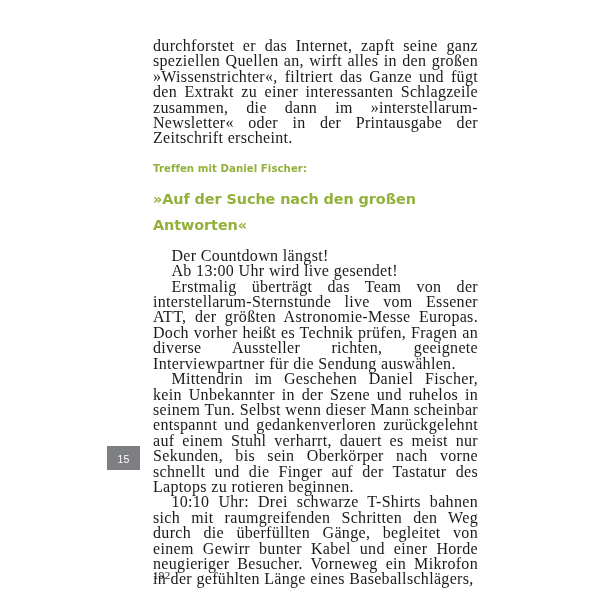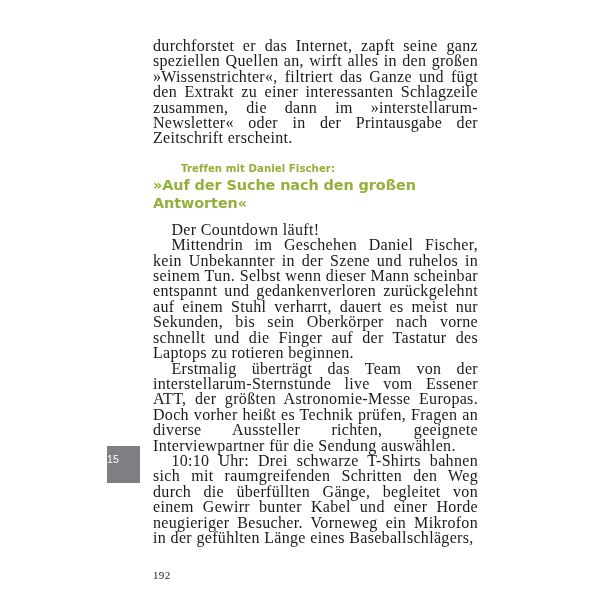--- a/index.html
+++ b/index.html
@@ -57,48 +57,47 @@
     padding: 0;
     font-family: "DejaVu Sans", "Liberation Sans", sans-serif;
     color: #93b03a;
   }
   .heading .kicker {
     display: block;
     font-size: 10.2px;
     line-height: 13px;
     font-weight: 600;
     letter-spacing: 0.005em;
-    margin-left: 28px;
   }
   .heading .title {
     display: block;
     font-size: 14.4px;
-    line-height: 18px;
+    line-height: 26px;
     font-weight: 700;
     letter-spacing: -0.005em;
-    margin-top: 1px;
+    margin-top: 11px;
   }
 
   
   .gap-before-heading { height: 16px; }
   .gap-after-heading  { height: 10px; }
 
   
   .chapter-tab {
     position: absolute;
     left: 107px;
     top: 446px;
     width: 33px;
-    height: 37px;
+    height: 24px;
     background: #7d7f82;
     color: #ffffff;
     font-family: "Liberation Sans", "DejaVu Sans", sans-serif;
     font-size: 10.5px;
     line-height: 27px;
-    text-align: left;
+    text-align: center;
     letter-spacing: 0.02em;
   }
 
   
   .folio {
     position: absolute;
     left: 153px;
     top: 568px;
     font-family: "Liberation Serif", "DejaVu Serif", serif;
     font-size: 11px;
@@ -119,26 +118,27 @@
 
     <div class="gap-before-heading"></div>
 
     <div class="heading">
       <span class="kicker">Treffen mit Daniel Fischer:</span>
       <span class="title">»Auf der Suche nach den großen Antworten«</span>
     </div>
 
     <div class="gap-after-heading"></div>
 
-    <p class="para indent">Der Countdown läuft!</p>
+    <p class="para indent">Der Countdown längst!</p>
 
+    <p class="para indent">Ab 13:00 Uhr wird live gesendet!</p>
+
+    <p class="para indent">Erstmalig überträgt das Team von der interstellarum-Sternstunde live vom Essener ATT, der größten Astronomie-Messe Europas. Doch vorher heißt es Technik prüfen, Fragen an diverse Aussteller richten, geeignete Interviewpartner für die Sendung auswählen.</p>
 
     <p class="para indent">Mittendrin im Geschehen Daniel Fischer, kein Unbekannter in der Szene und ruhelos in seinem Tun. Selbst wenn dieser Mann scheinbar entspannt und gedankenverloren zurückgelehnt auf einem Stuhl verharrt, dauert es meist nur Sekunden, bis sein Oberkörper nach vorne schnellt und die Finger auf der Tastatur des Laptops zu rotieren beginnen.</p>
-
-    <p class="para indent">Erstmalig überträgt das Team von der interstellarum-Sternstunde live vom Essener ATT, der größten Astronomie-Messe Europas. Doch vorher heißt es Technik prüfen, Fragen an diverse Aussteller richten, geeignete Interviewpartner für die Sendung auswählen.</p>
 
 
     <p class="para indent">10:10 Uhr: Drei schwarze T-Shirts bahnen sich mit raumgreifenden Schritten den Weg durch die überfüllten Gänge, begleitet von einem Gewirr bunter Kabel und einer Horde neugieriger Besucher. Vorneweg ein Mikrofon in der gefühlten Länge eines Baseballschlägers,</p>
 
   </div>
 
   <div class="chapter-tab">15</div>
 
   <div class="folio">192</div>
 

